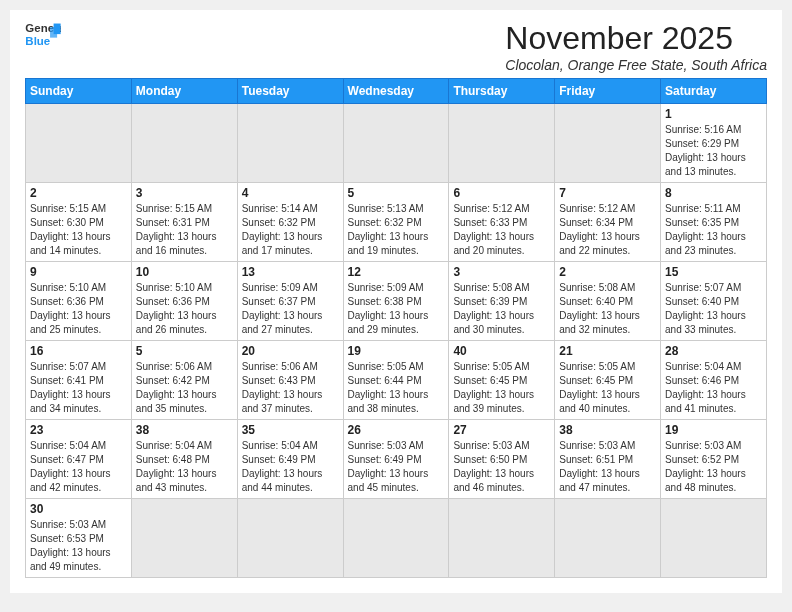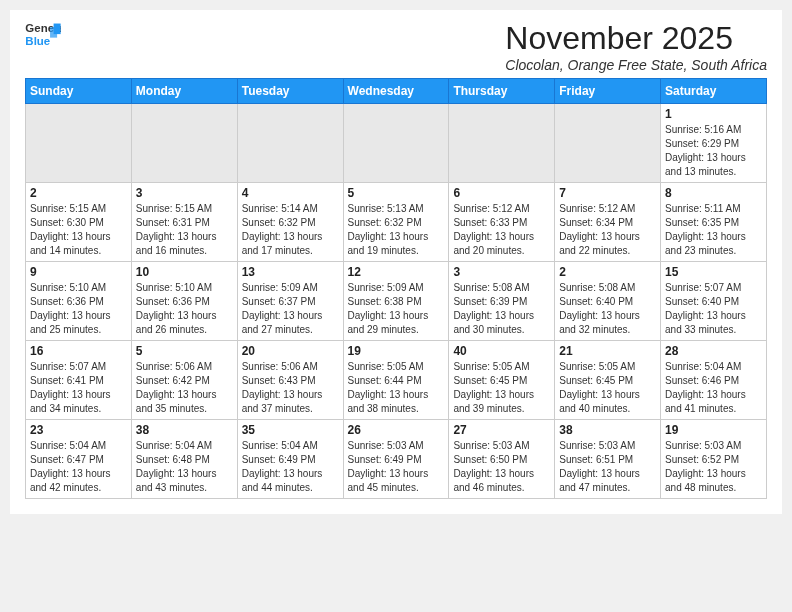--- a/index.html
+++ b/index.html
@@ -241,15 +241,27 @@
           </td>
           <td>
             <span class="day-num">38</span>
             <div class="day-info">Sunrise: 5:03 AM<br>Sunset: 6:51 PM<br>Daylight: 13 hours and 47 minutes.</div>
           </td>
           <td>
             <span class="day-num">19</span>
             <div class="day-info">Sunrise: 5:03 AM<br>Sunset: 6:52 PM<br>Daylight: 13 hours and 48 minutes.</div>
           </td>
         </tr>
+        <tr>
+          <td>
+            <span class="day-num">30</span>
+            <div class="day-info">Sunrise: 5:03 AM<br>Sunset: 6:53 PM<br>Daylight: 13 hours and 49 minutes.</div>
+          </td>
+          <td class="empty"></td>
+          <td class="empty"></td>
+          <td class="empty"></td>
+          <td class="empty"></td>
+          <td class="empty"></td>
+          <td class="empty"></td>
+        </tr>
       </tbody>
   </table>
 </div>
 
 </body></html>

